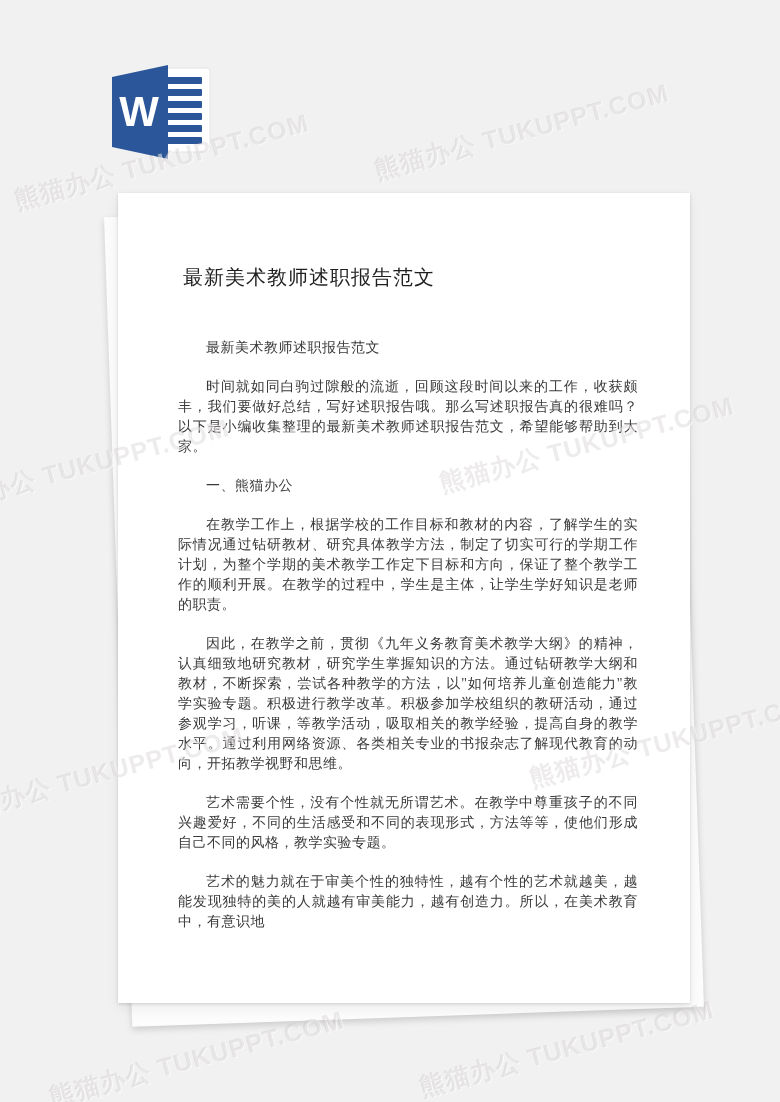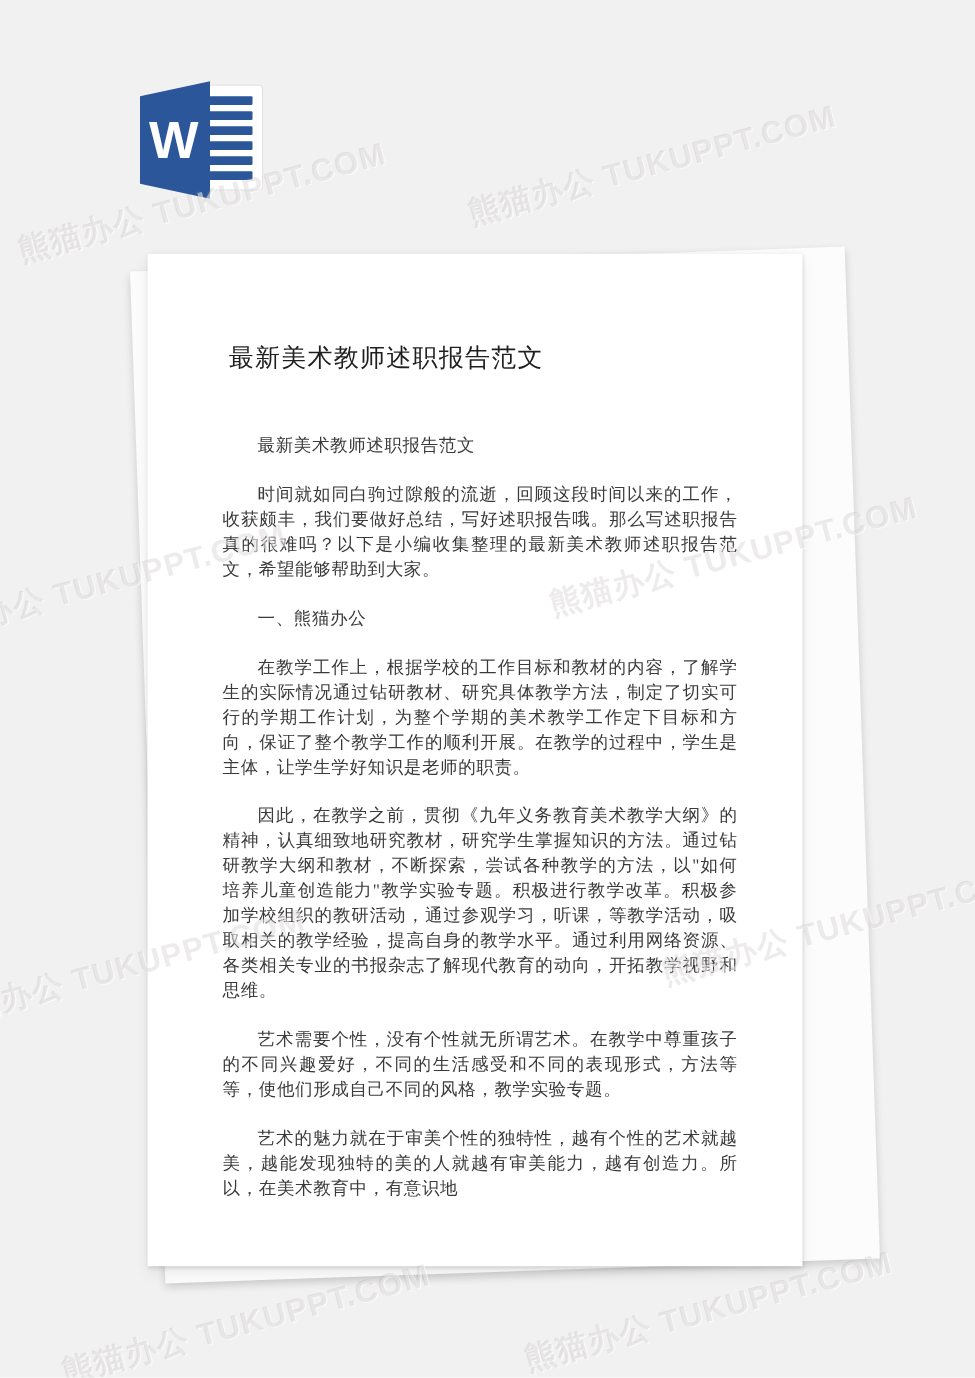--- a/index.html
+++ b/index.html
@@ -22,21 +22,21 @@
 
   
   .sheet-back {
     position: absolute; left: 118px; top: 203px; width: 572px; height: 810px;
     background: #fcfcfc;
     transform: translateY(4px) rotate(-2deg);
     box-shadow: 0 3px 7px rgba(0,0,0,0.16);
     z-index: 1;
   }
   .doc-page {
-    position: absolute; left: 118px; top: 203px; width: 524px; height: 810px;
+    position: absolute; left: 118px; top: 193px; width: 572px; height: 810px;
     background: #ffffff;
     box-shadow: 0 1px 3px rgba(0,0,0,0.14), 0 5px 12px rgba(0,0,0,0.07);
     z-index: 2;
     overflow: hidden;
   }
 
   
   .doc-body {
     padding: 70px 52px 0 60px;
     font-family: "Liberation Serif", "DejaVu Serif", serif;

